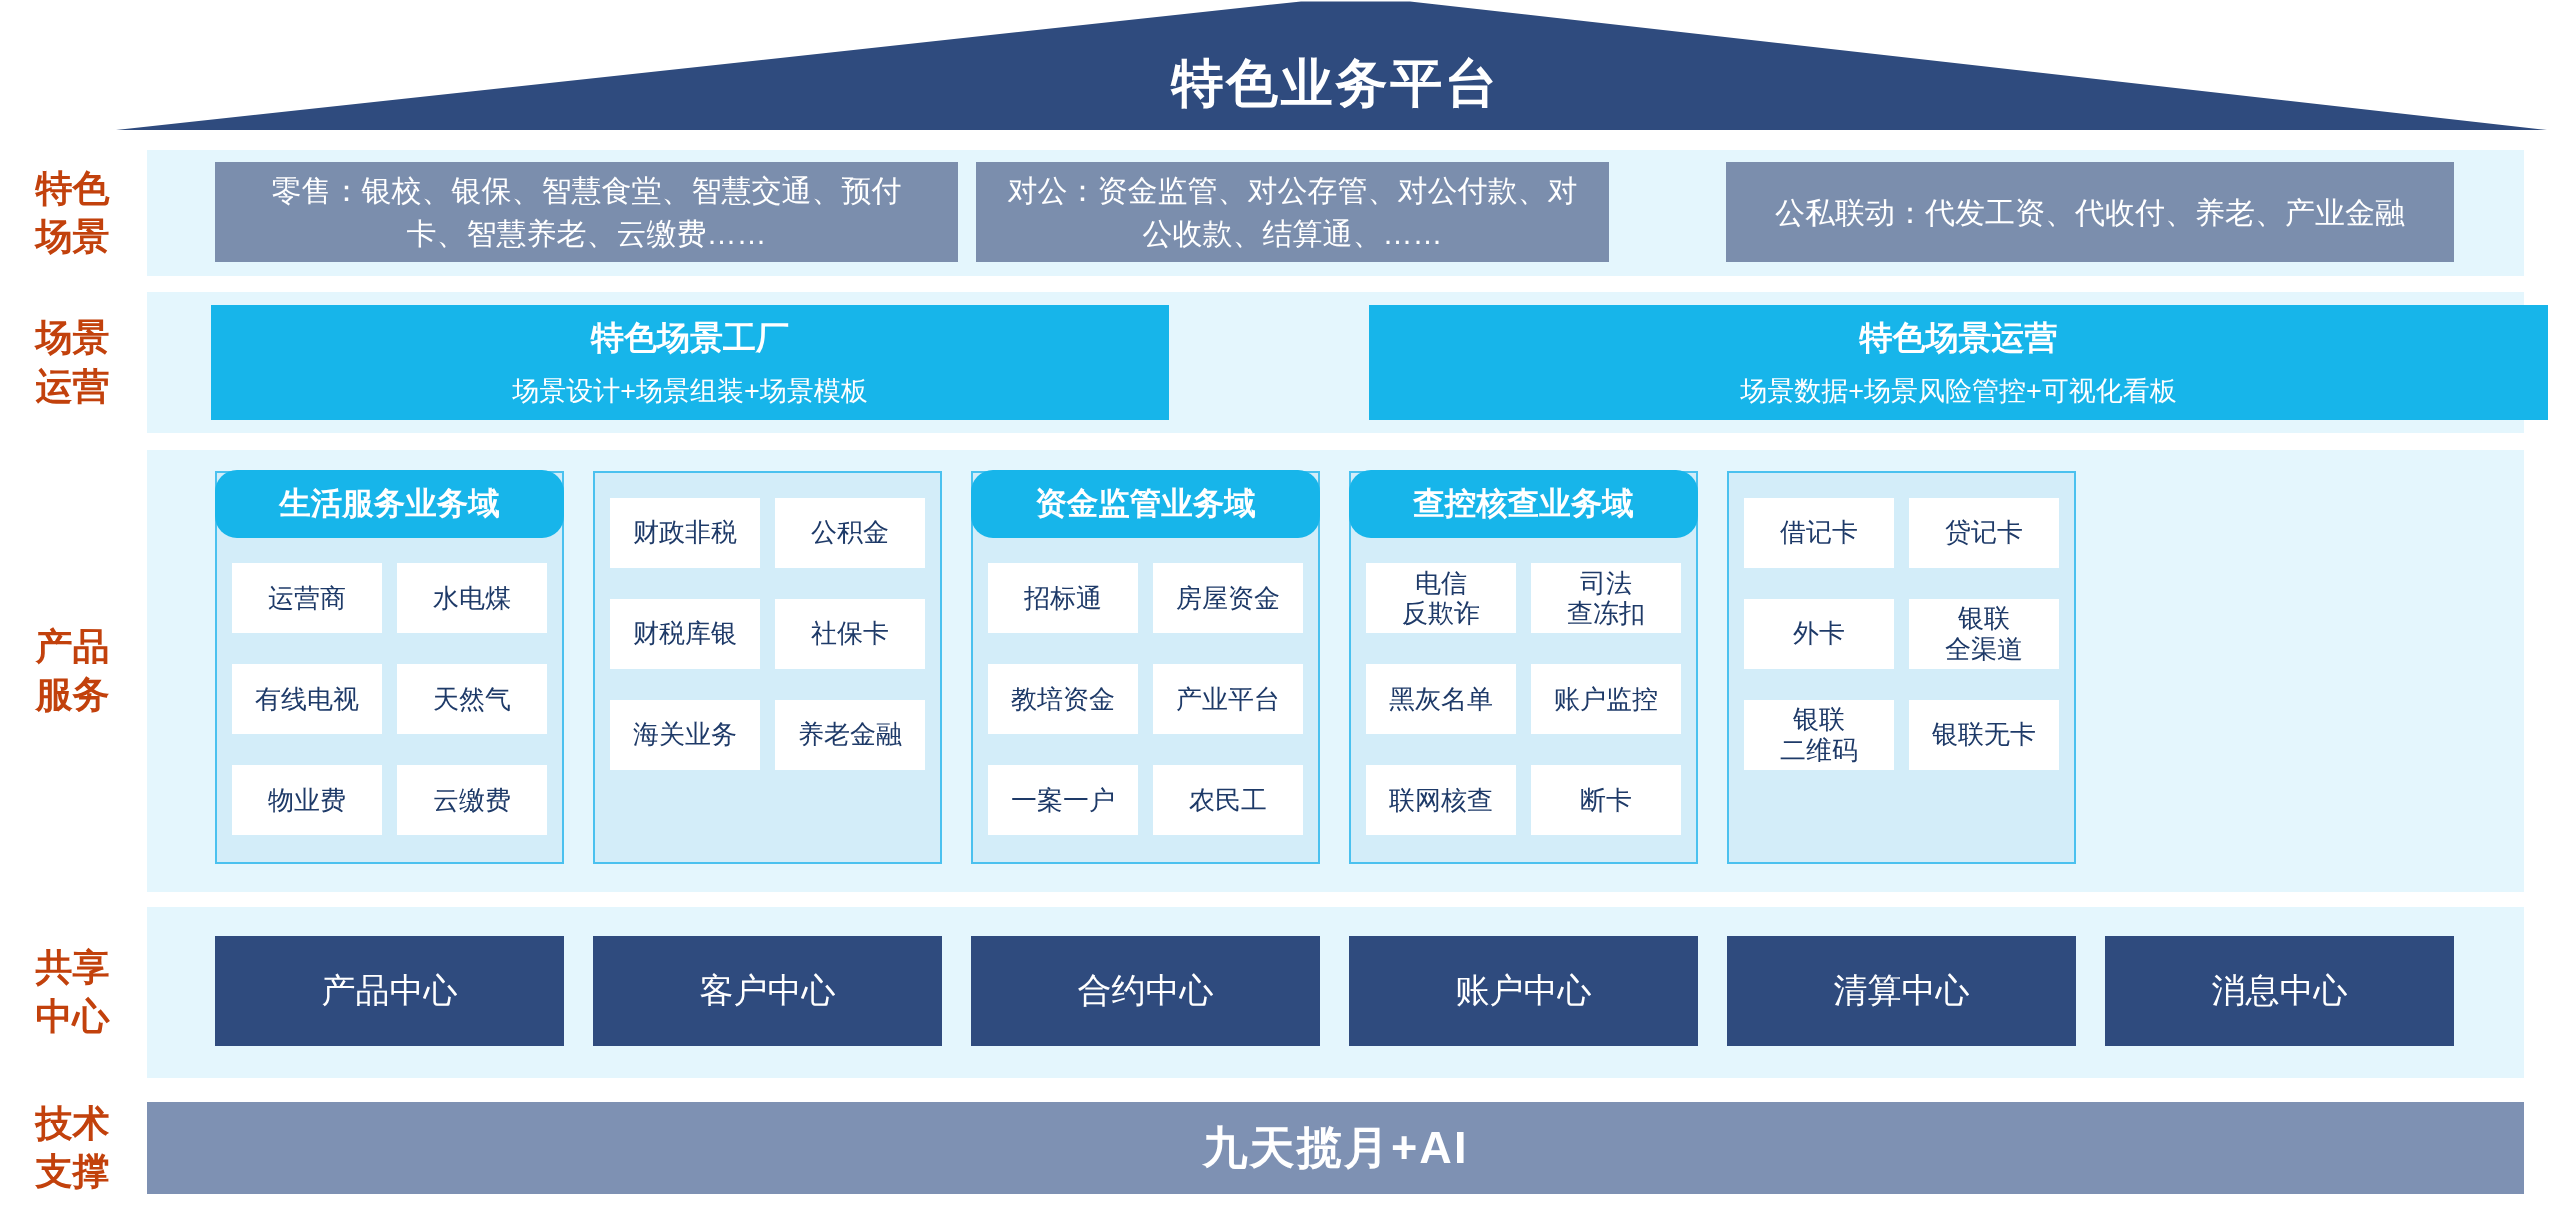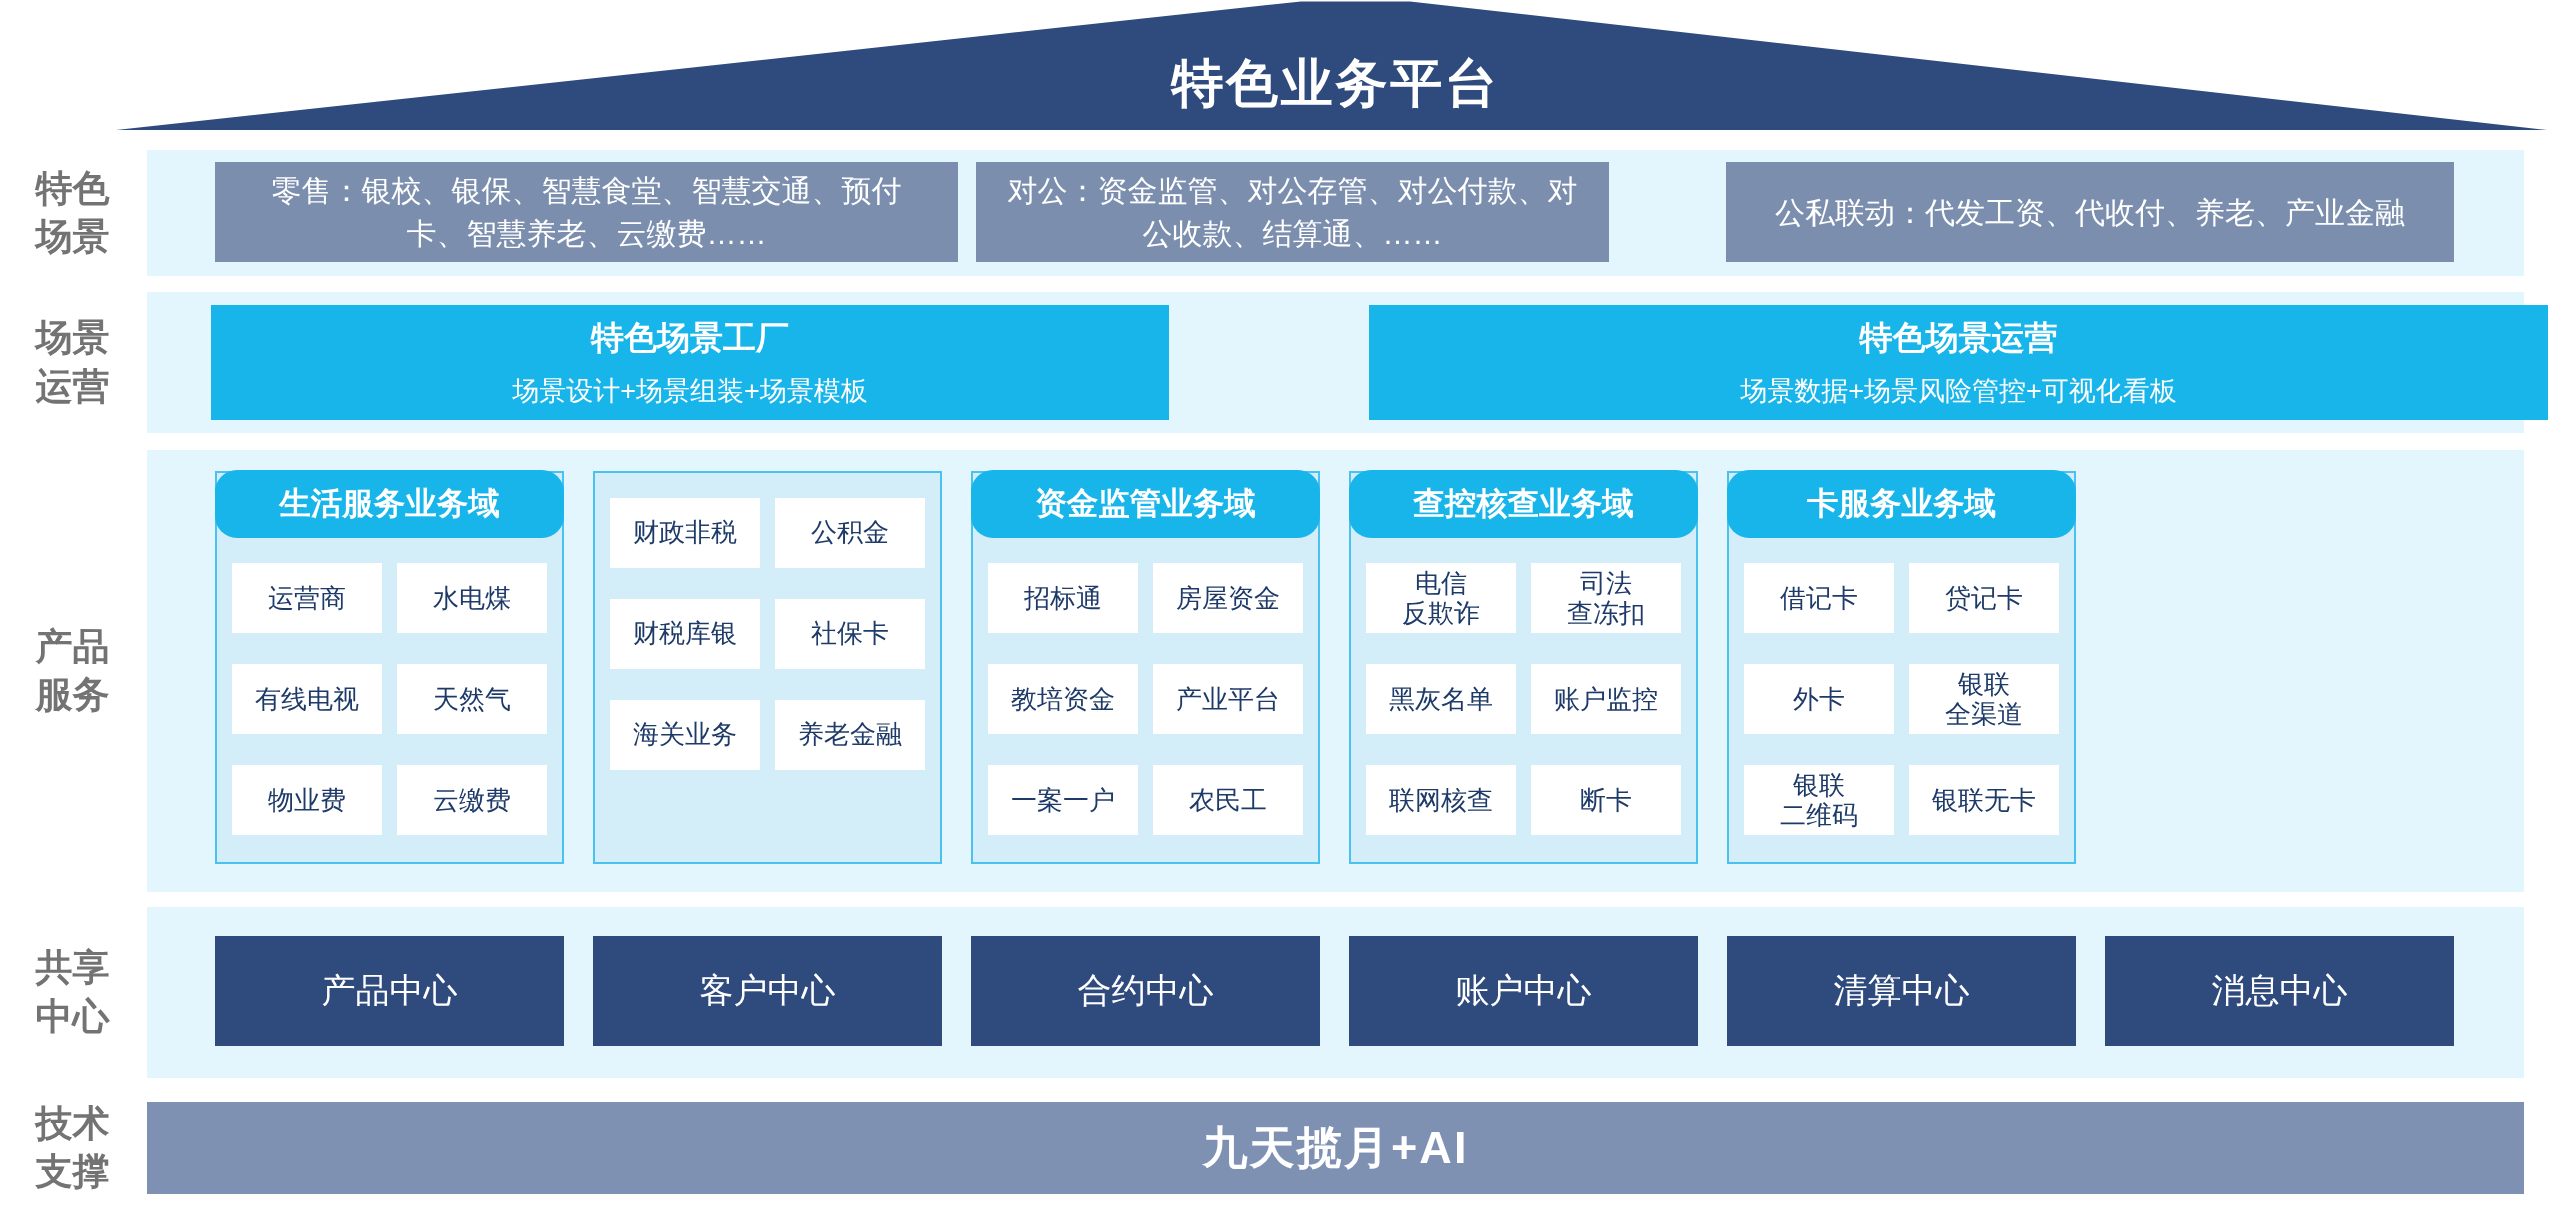--- a/index.html
+++ b/index.html
@@ -19,21 +19,21 @@
   .canvas{position:relative;width:2576px;height:1232px;background:#FFFFFF;overflow:hidden;}
 
   
   .roof{position:absolute;left:0;top:0;width:2576px;height:131px;background:var(--navy);
         clip-path:polygon(116px 130px,1301px 1.4px,1410px 1.4px,2547px 130px);}
   .roof-title{position:absolute;left:147px;width:2377px;top:49px;text-align:center;
               color:#FFFFFF;font-size:52px;font-weight:bold;letter-spacing:2.7px;}
 
   
   .rail-label{position:absolute;left:0;width:145px;display:flex;align-items:center;justify-content:center;
-              color:#737373;font-size:37px;font-weight:600;line-height:1.3;text-align:center;white-space:pre-line;}
+              color:#c2410c;font-size:37px;font-weight:600;line-height:1.3;text-align:center;white-space:pre-line;}
   .rail-scenes{top:150px;height:126px;}
   .rail-operations{top:292px;height:141px;}
   .rail-products{top:450px;height:442px;}
   .rail-shared{top:907px;height:171px;}
   .rail-tech{top:1102px;height:92px;}
 
   
   .strip{position:absolute;left:147px;width:2377px;background:var(--strip);}
   .strip-scenes{top:150px;height:126px;}
   .strip-operations{top:292px;height:141px;}
@@ -159,21 +159,20 @@
           <div class="pcell">司法
 查冻扣</div>
           <div class="pcell">黑灰名单</div>
           <div class="pcell">账户监控</div>
           <div class="pcell">联网核查</div>
           <div class="pcell">断卡</div>
         </div>
       </div>
 
       <div class="pcol">
-        <div class="pcol-header">卡服务业务域</div>
         <div class="pcol-body">
           <div class="pcell">借记卡</div>
           <div class="pcell">贷记卡</div>
           <div class="pcell">外卡</div>
           <div class="pcell">银联
 全渠道</div>
           <div class="pcell">银联
 二维码</div>
           <div class="pcell">银联无卡</div>
         </div>

